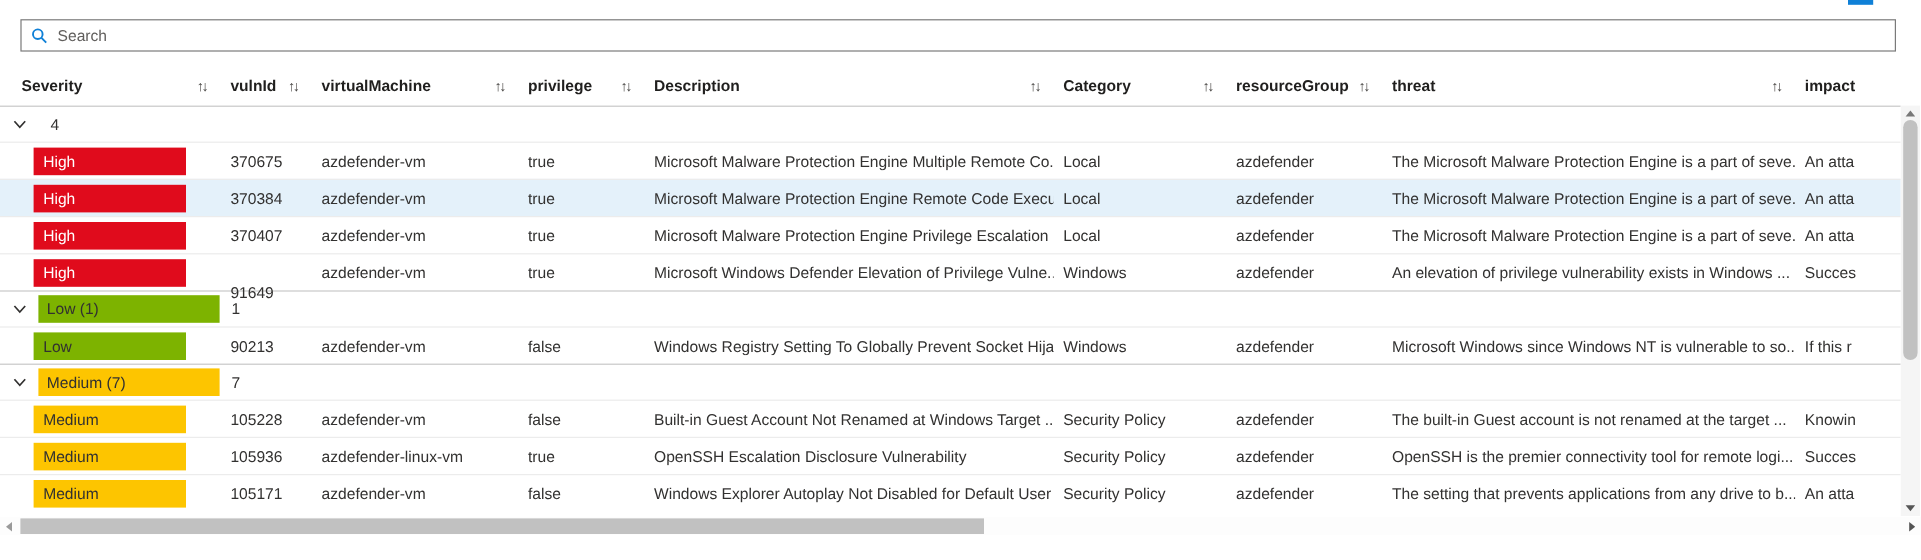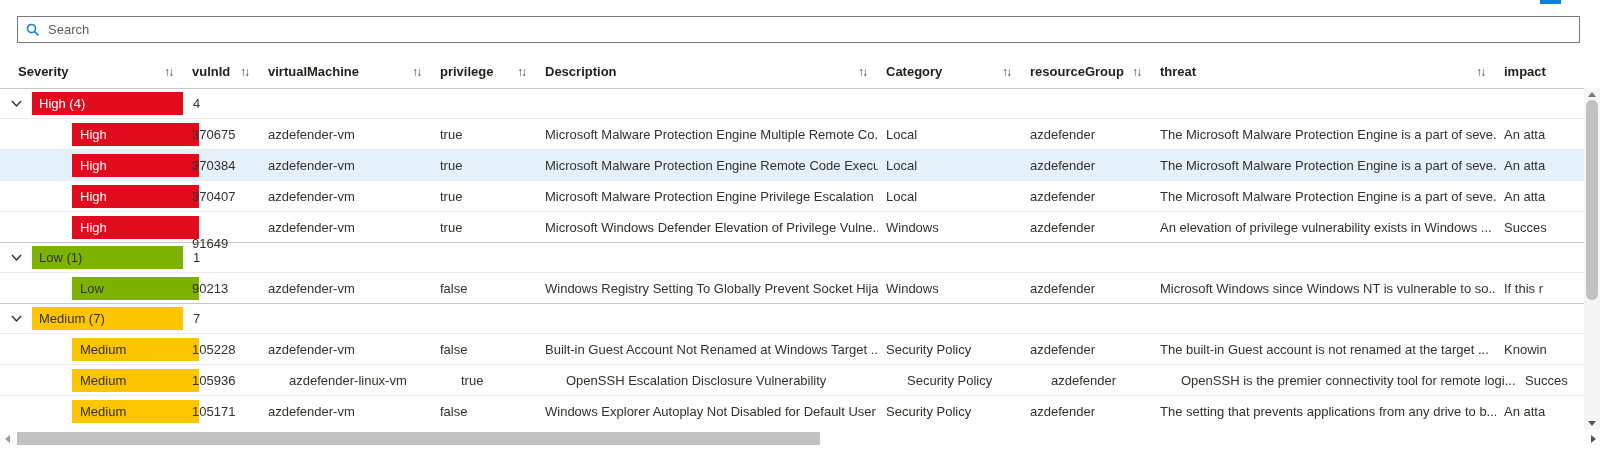--- a/index.html
+++ b/index.html
@@ -26,21 +26,21 @@
   .hlabel { font-weight:bold; color:#201f1e; white-space:nowrap; }
   .sorticon { margin-left:auto; margin-right:12px; color:#484644; font-size:12px; letter-spacing:-2px; white-space:nowrap; }
 
   .group-row { display:flex; align-items:center; height:30px; border-top:1px solid #c8c8c8; cursor:pointer; }
   .chev { flex:none; width:32px; display:flex; justify-content:center; align-items:center; }
   .group-bar { flex:none; width:151px; height:23px; display:flex; align-items:center; padding-left:7px; white-space:nowrap; }
   .group-count { margin-left:10px; }
 
   .row { display:flex; align-items:center; height:31px; border-top:1px solid #ececec; cursor:pointer; }
   .row.selected { background:#e4f1fa; }
-  .sev-cell { flex:none; width:184px; padding-left:72px; }
+  .sev-cell { flex:none; width:184px; padding-left:28px; }
   .badge { width:127px; height:23px; display:flex; align-items:center; padding-left:8px; white-space:nowrap; }
   .cell { flex:none; padding-left:8px; white-space:nowrap; overflow:hidden; }
 
   
   .vscroll { position:absolute; top:88px; left:1584px; width:16px; height:342px; background:#f5f5f5; }
   .vscroll .thumb { position:absolute; top:12px; left:2px; width:12px; height:200px; background:#c1c1c1; border-radius:6px; }
   .v-arrow-up { position:absolute; top:4px; left:4px; width:0; height:0;
     border-left:4px solid transparent; border-right:4px solid transparent; border-bottom:5px solid #787878; }
   .v-arrow-down { position:absolute; bottom:4px; left:4px; width:0; height:0;
     border-left:4px solid transparent; border-right:4px solid transparent; border-top:5px solid #555; }
@@ -105,21 +105,20 @@
           <span class="hlabel">impact</span>
         </div>
       </div>
     <div>
         <div class="group-row">
           <span class="chev">
             <svg width="13" height="13" viewBox="0 0 13 13">
               <polyline points="2,4 6.5,9 11,4" fill="none" stroke="#323130" stroke-width="1.4"></polyline>
             </svg>
           </span>
-          <div class="group-bar" style="background: rgb(224, 11, 28); color: rgb(255, 255, 255);">High (4)</div>
           <span class="group-count">4</span>
         </div>
         <div class="row">
           <div class="sev-cell">
             <div class="badge" style="background: rgb(224, 11, 28); color: rgb(255, 255, 255);">High</div>
           </div>
           <div class="cell" style="width: 76px;">370675</div>
           <div class="cell" style="width: 172px;">azdefender-vm</div>
           <div class="cell" style="width: 105px;">true</div>
           <div class="cell" style="width: 341px;">Microsoft Malware Protection Engine Multiple Remote Co...</div>
@@ -209,21 +208,21 @@
           <div class="cell" style="width: 144px;">Security Policy</div>
           <div class="cell" style="width: 130px;">azdefender</div>
           <div class="cell" style="width: 344px;">The built-in Guest account is not renamed at the target ...</div>
           <div class="cell" style="width: 100px;">Knowin</div>
         </div>
         <div class="row">
           <div class="sev-cell">
             <div class="badge" style="background: rgb(253, 197, 0); color: rgb(50, 49, 48);">Medium</div>
           </div>
           <div class="cell" style="width: 76px;">105936</div>
-          <div class="cell" style="width: 172px; margin-left: 21px;">azdefender-linux-vm</div>
+          <div class="cell" style="width: 172px;">azdefender-linux-vm</div>
           <div class="cell" style="width: 105px;">true</div>
           <div class="cell" style="width: 341px;">OpenSSH Escalation Disclosure Vulnerability</div>
           <div class="cell" style="width: 144px;">Security Policy</div>
           <div class="cell" style="width: 130px;">azdefender</div>
           <div class="cell" style="width: 344px;">OpenSSH is the premier connectivity tool for remote logi...</div>
           <div class="cell" style="width: 100px;">Succes</div>
         </div>
         <div class="row">
           <div class="sev-cell">
             <div class="badge" style="background: rgb(253, 197, 0); color: rgb(50, 49, 48);">Medium</div>

